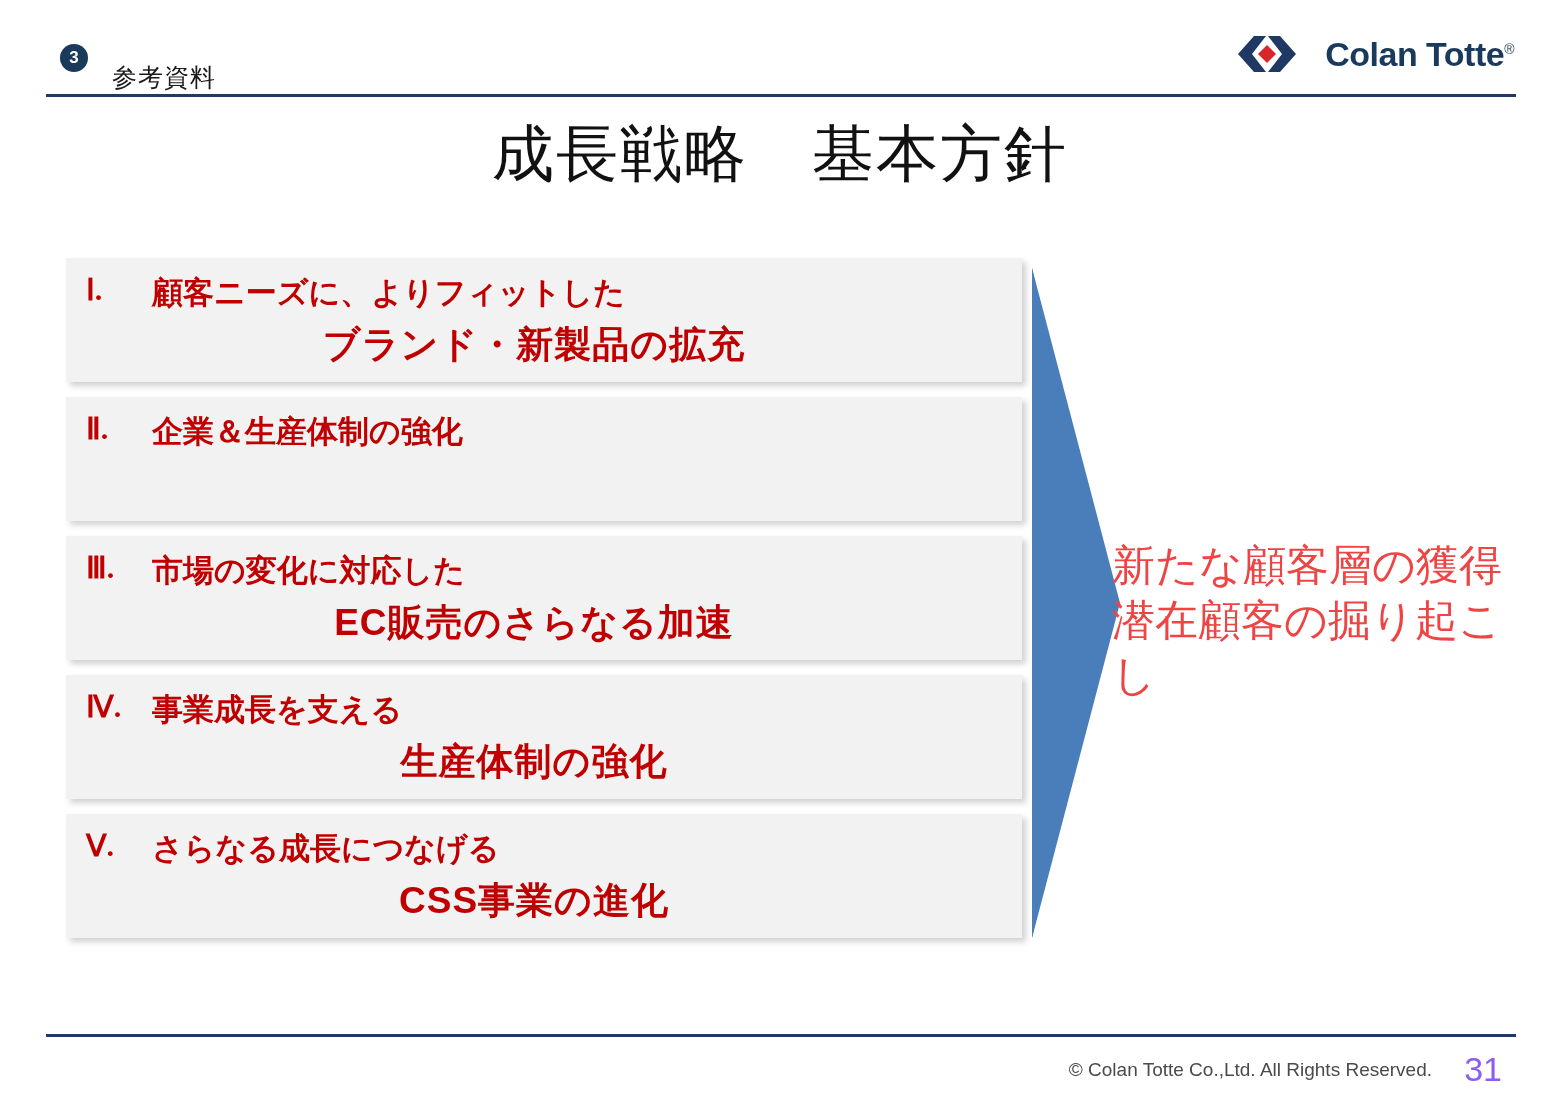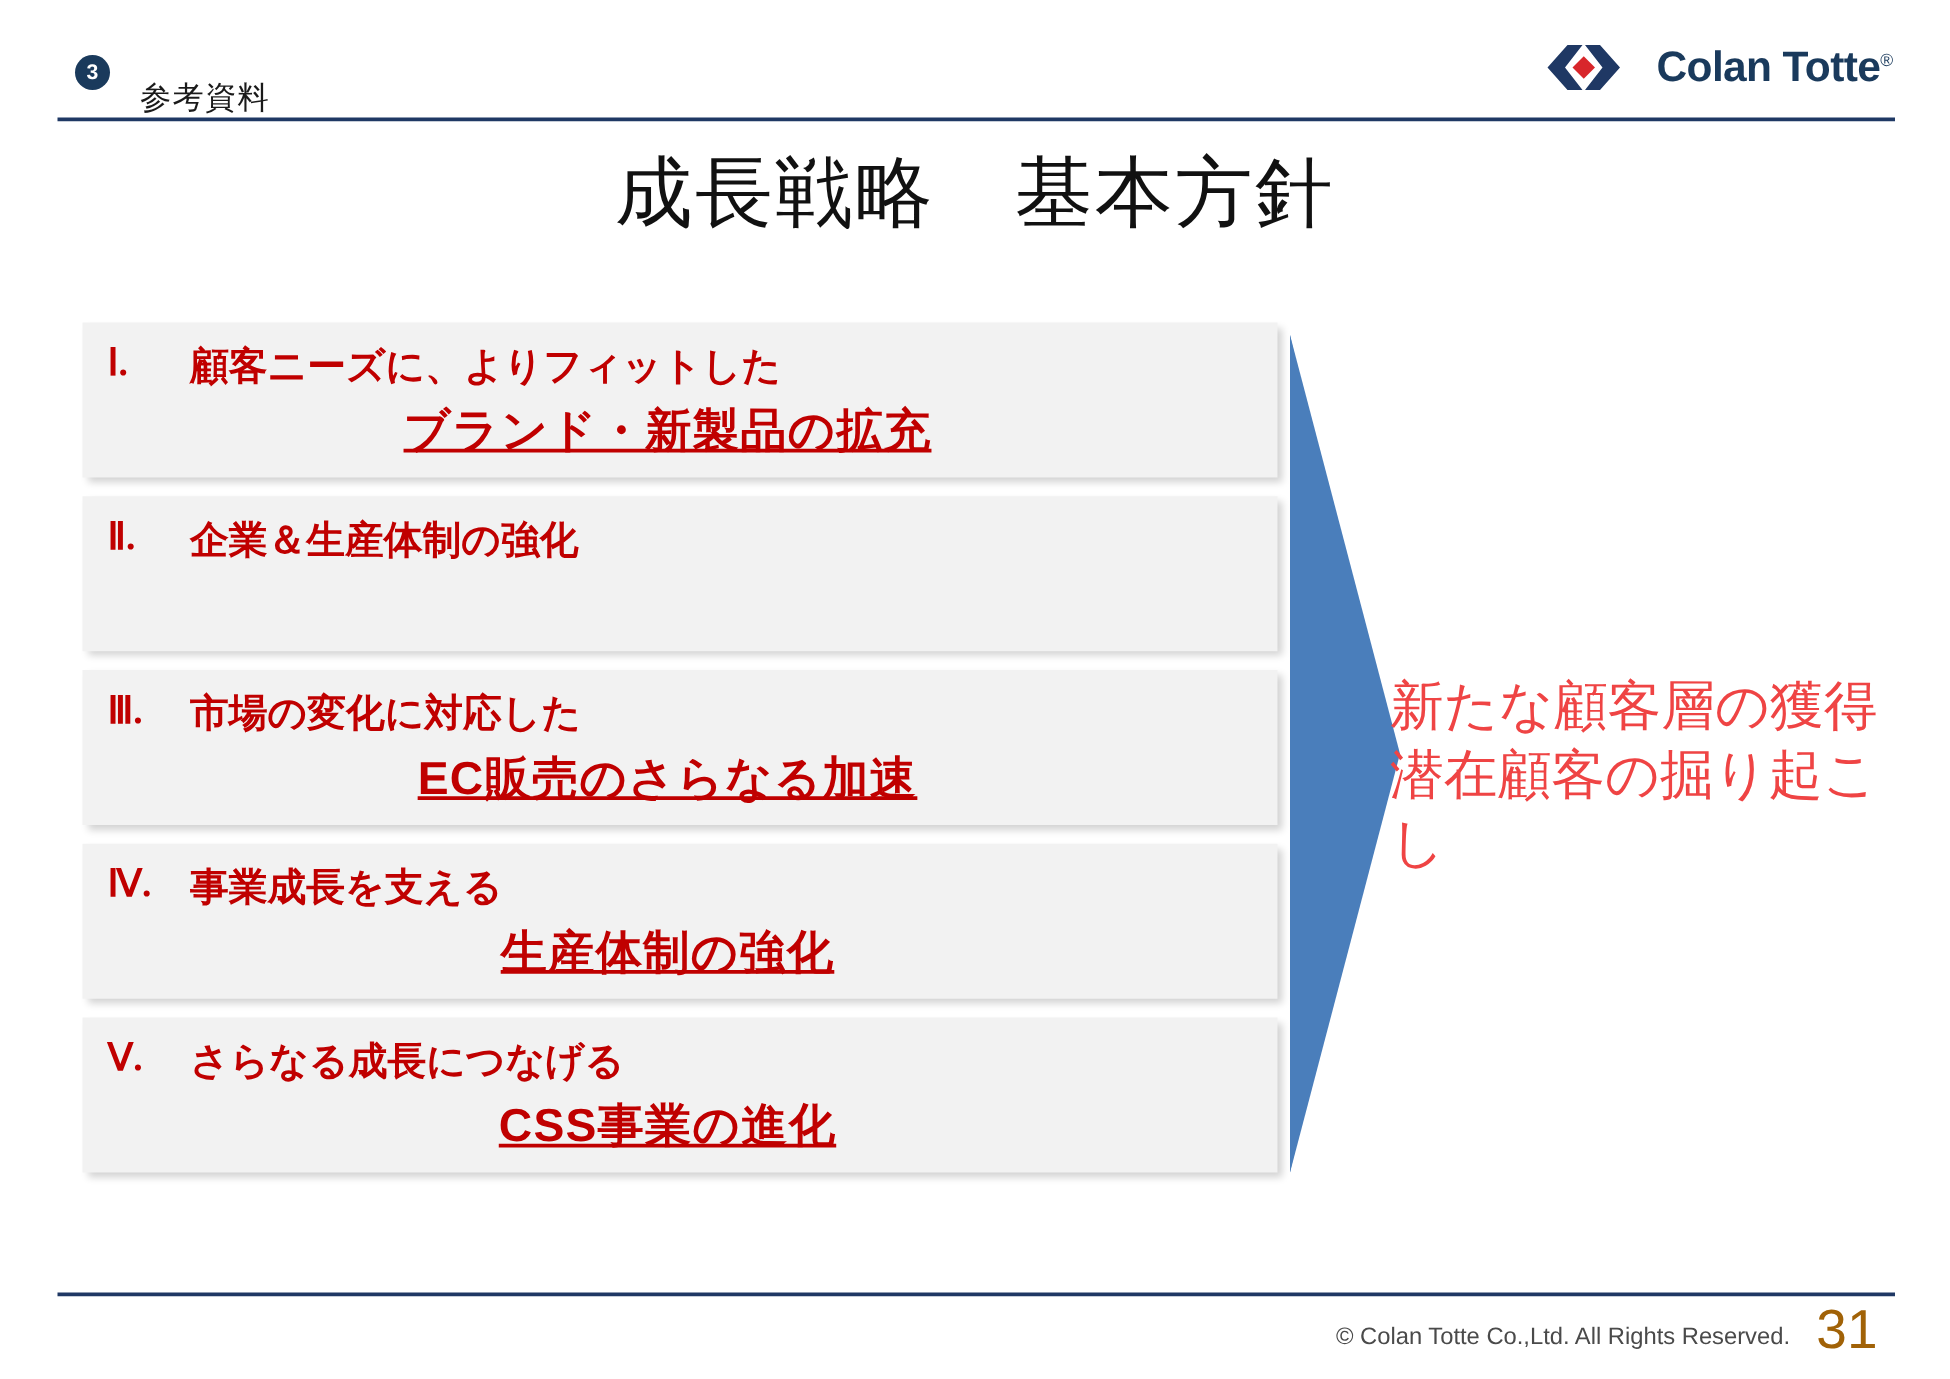--- a/index.html
+++ b/index.html
@@ -117,21 +117,20 @@
   }
   .row-line2 {
     position: absolute;
     left: 0; top: 62px;
     width: 936px;
     text-align: center;
     font-size: 37px;
     font-weight: bold;
     color: #c00000;
     letter-spacing: 1px;
-    text-decoration: underline;
   }
 
   
   .arrow-wrap {
     position: absolute;
     left: 1032px; top: 268px;
     width: 90px; height: 670px;
   }
   .arrow-wrap svg { display: block; }
 
@@ -155,22 +154,22 @@
   }
   .copyright {
     position: absolute;
     right: 128px; bottom: 22px;
     font-size: 19px;
     color: #4a4a4a;
   }
   .page-num {
     position: absolute;
     right: 58px; bottom: 14px;
-    font-size: 44px;
-    color: #a16207;
+    font-size: 34px;
+    color: #8b5cf6;
   }
 </style>
 </head>
 <body>
 
 <div class="slide">
 
   <div class="header">
     <div class="section-badge">3</div>
     <div class="section-label">参考資料</div>

